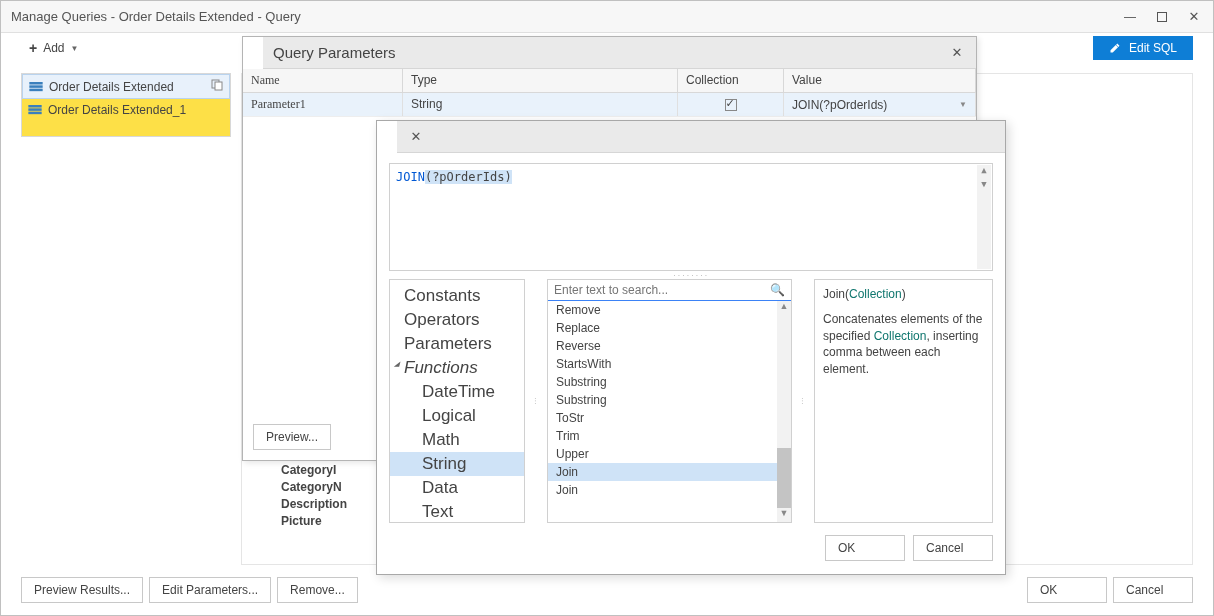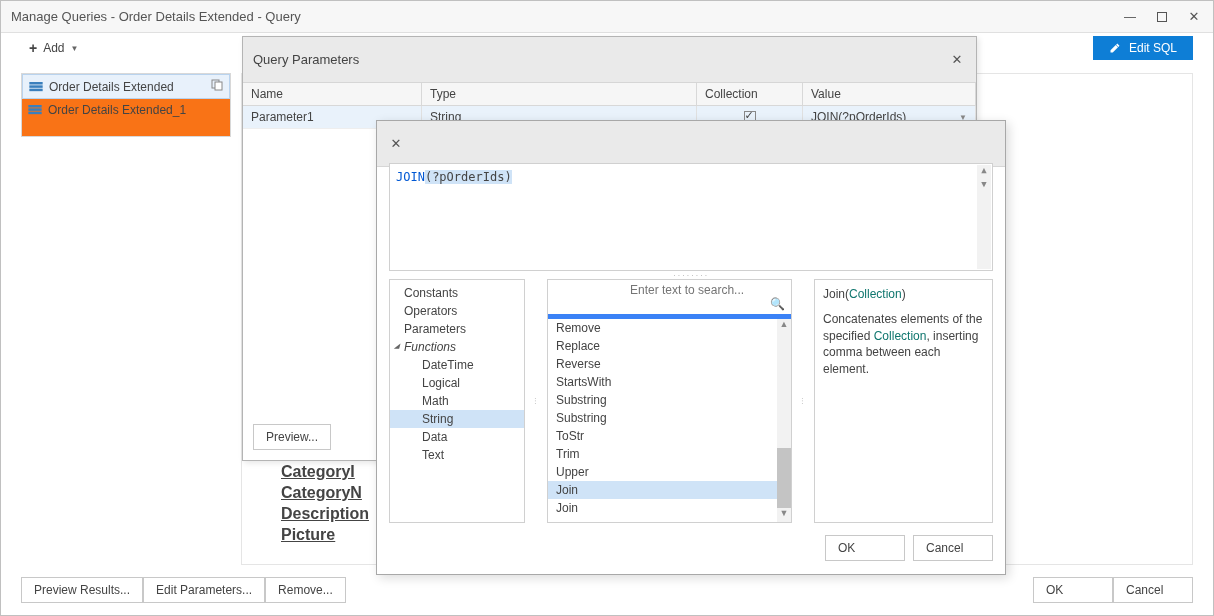--- a/index.html
+++ b/index.html
@@ -56,21 +56,21 @@
       cursor: pointer;
       font-size: 12px;
     }
     .toolbar-spacer { flex: 1; }
     
     .queries-panel {
       position: absolute;
       left: 20px; top: 40px;
       width: 210px;
       border: 1px solid #d8d8d8;
-      background: #f97316;
+      background: #fde047;
       height: 64px;
     }
     .query-item {
       display: flex;
       align-items: center;
       padding: 4px 6px;
       gap: 6px;
       cursor: pointer;
     }
     .query-item.selected { background: #e8f1fb; border: 1px solid #b9d3ee; }
@@ -78,29 +78,29 @@
     .query-item-extra { margin-left: auto; color: #888; }
     
     .content-panel {
       position: absolute;
       left: 240px; right: 20px; top: 40px; bottom: 50px;
       border: 1px solid #e5e5e5;
     }
     .fields-list {
       position: absolute;
       left: 280px; top: 430px;
-      font-size: 16px;
-      text-decoration: underline;
+      font-size: 12px;
     }
     .fields-list div { font-weight: bold; margin-bottom: 3px; }
     
     .main-bottom {
       position: absolute;
       left: 20px; bottom: 12px; right: 20px;
       display: flex;
+      gap: 6px;
     }
     .btn {
       border: 1px solid #c8c8c8;
       background: #fff;
       padding: 5px 12px;
       font-size: 12px;
       cursor: pointer;
       min-width: 72px;
     }
     .bottom-spacer { flex: 1; }
@@ -110,40 +110,41 @@
       position: absolute;
       left: 242px;
       top: 36px;
       width: 735px;
       height: 425px;
       border: 1px solid #b4b4b4;
       background: #fff;
       box-shadow: 2px 2px 6px rgba(0,0,0,0.1);
     }
     .dlg-title {
-      height: 46px;
+      height: 32px;
       background: #eaeaea;
       border-bottom: 1px solid #d6d6d6;
       display: flex;
       align-items: center;
       padding: 0 10px;
-      font-size: 13px;
+      font-size: 15px;
+      margin-left: 20px;
     }
     .dlg-close { width: 18px; height: 18px; cursor: pointer; color: #555; display:flex; align-items:center; justify-content:center; font-size:14px; }
     .grid-header {
       display: flex;
       border-bottom: 1px solid #d8d8d8;
       background: #f6f6f6;
     }
     .grid-hcell {
       padding: 4px 8px;
       border-right: 1px solid #d8d8d8;
       font-size: 12px;
     }
-    .col-name { width: 179px; }
+    .col-name { width: 160px; font-family: Liberation Serif, serif; }
     .col-type { width: 275px; }
     .col-expr { width: 106px; }
     .col-value { flex: 1; }
     .grid-row {
       display: flex;
       border-bottom: 1px solid #eee;
       background: #e9f2fb;
     }
     .grid-cell {
       padding: 4px 8px;
@@ -191,26 +192,26 @@
     }
     .lower-grid {
       display: flex;
       gap: 8px;
       height: 244px;
     }
     .tree-pane, .list-pane, .help-pane { border:1px solid #d0d0d0; background:#fff; }
     .tree-pane { width: 136px; padding: 4px 0; }
     .list-pane { width: 245px; display:flex; flex-direction:column; }
     .help-pane { flex:1; padding: 6px 8px; font-size:12px; line-height:1.4; }
-    .tree-item { padding: 2px 8px 2px 14px; cursor:pointer; font-size:12px; }
+    .tree-item { padding: 2px 8px 2px 14px; cursor:pointer; font-size:17px; }
     .tree-item.sub { padding-left: 32px; }
     .tree-item.sel { background:#cfe3f7; }
     .tree-expander { position:relative;font-style:italic; }
     .tree-expander::before { content:"◢"; font-size:7px; color:#666; position:absolute; left:4px; top:4px; }
-    .search-box { display:flex; align-items:flex-end; border-bottom:5px solid #3b82f6; padding:3px 6px;flex-direction:column; }
+    .search-box { display:flex; align-items:center; border-bottom:1px solid #3b82f6; padding:3px 6px; }
     .search-input { flex:1; border:none; outline:none; font-size:12px; color:#888; }
     .search-icon { color:#888; font-size:12px; }
     .fn-list { flex:1; overflow:hidden; position:relative; }
     .fn-item { padding:2px 8px; cursor:pointer; font-size:12px; }
     .fn-item.sel { background:#cfe3f7; }
     .list-scroll { position:absolute; right:0; top:0; bottom:0; width:14px; background:#f2f2f2; display:flex; flex-direction:column; }
     .scroll-thumb { background:#c4c4c4; width:100%; }
     .vgrip { width:6px; display:flex; align-items:center; justify-content:center; color:#bbb; writing-mode:vertical-lr; font-size:9px; }
     .hl-orange { color:#0f766e; }
     .expr-bottom {

